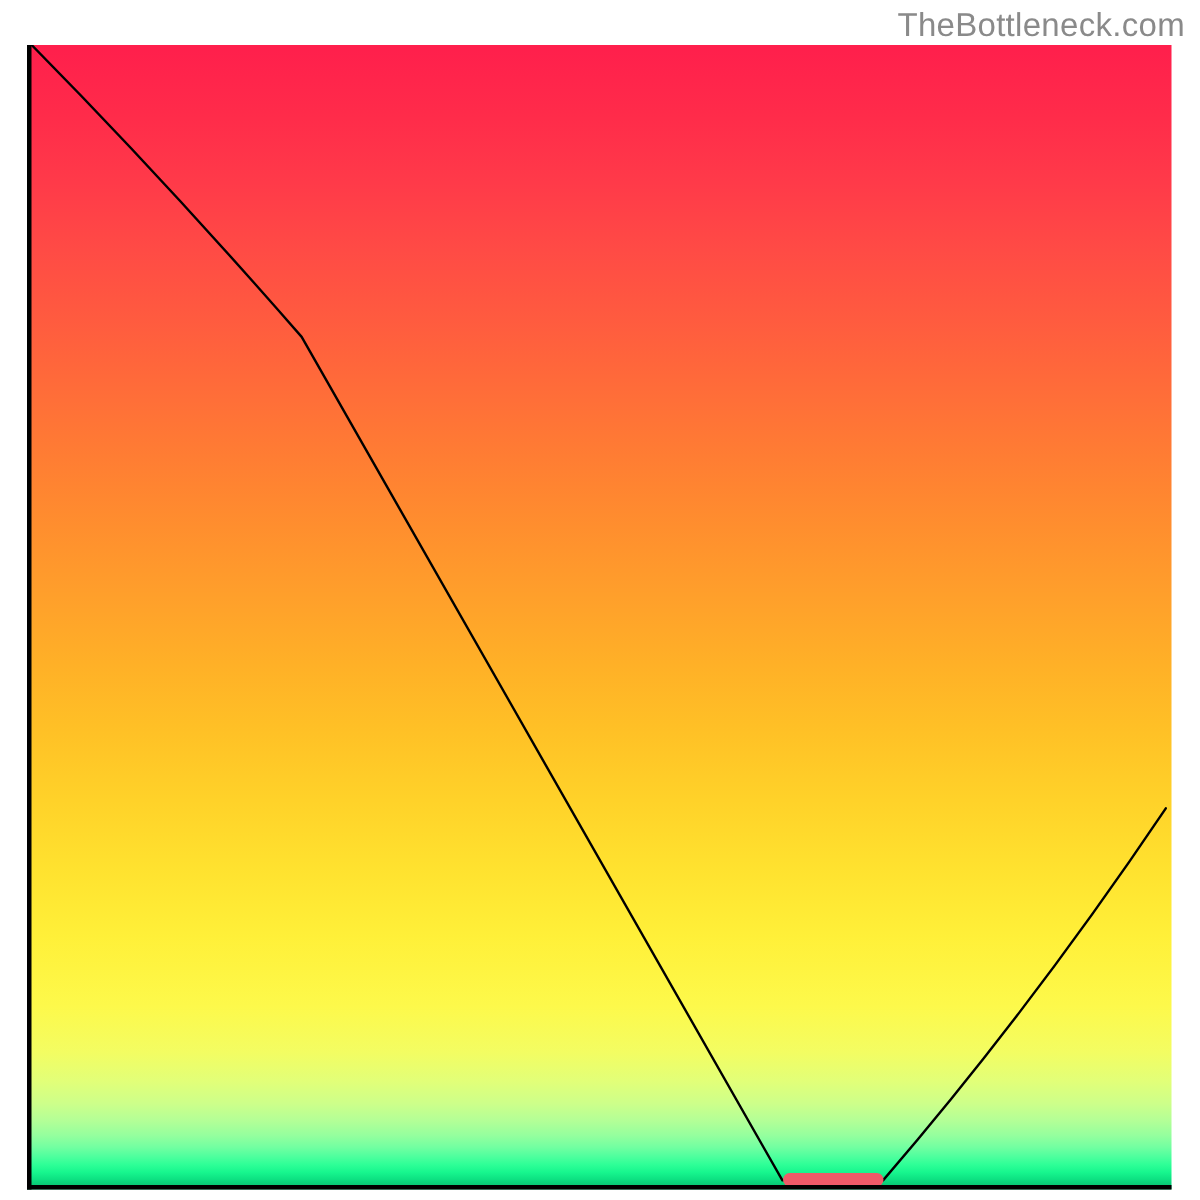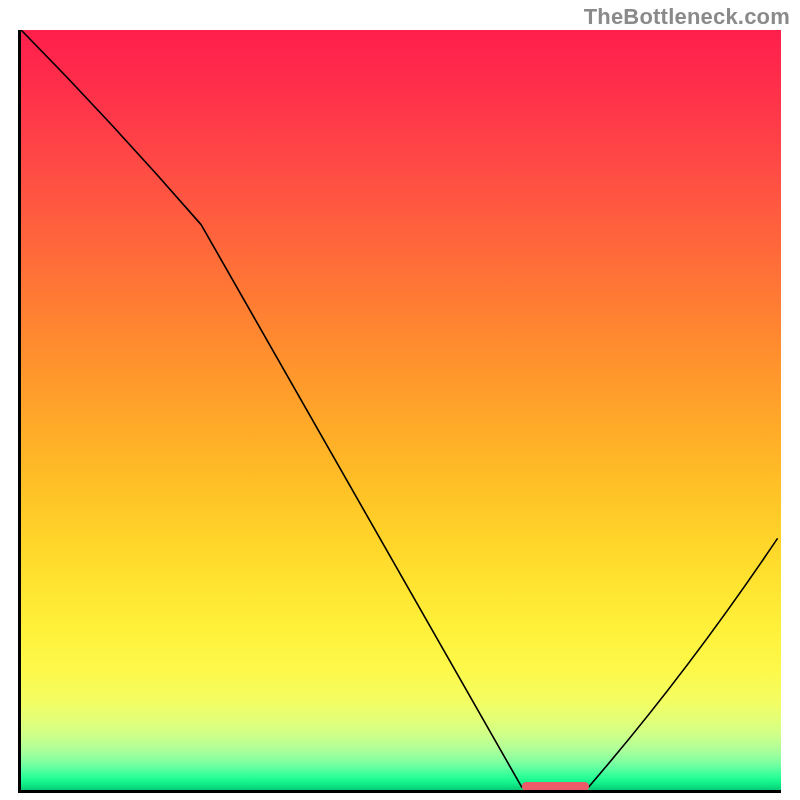--- a/index.html
+++ b/index.html
@@ -15,21 +15,21 @@
     position: relative;
     width: 800px;
     height: 800px;
   }
   .watermark {
     position: absolute;
     top: 4px;
     right: 10px;
     color: #8a8a8a;
     font-size: 22px;
-    font-weight: 700;
+    font-weight: 400;
     letter-spacing: 0.2px;
     z-index: 10;
   }
   .plot {
     position: absolute;
     left: 18px;
     top: 30px;
     width: 763px;
     height: 763px;
   }

